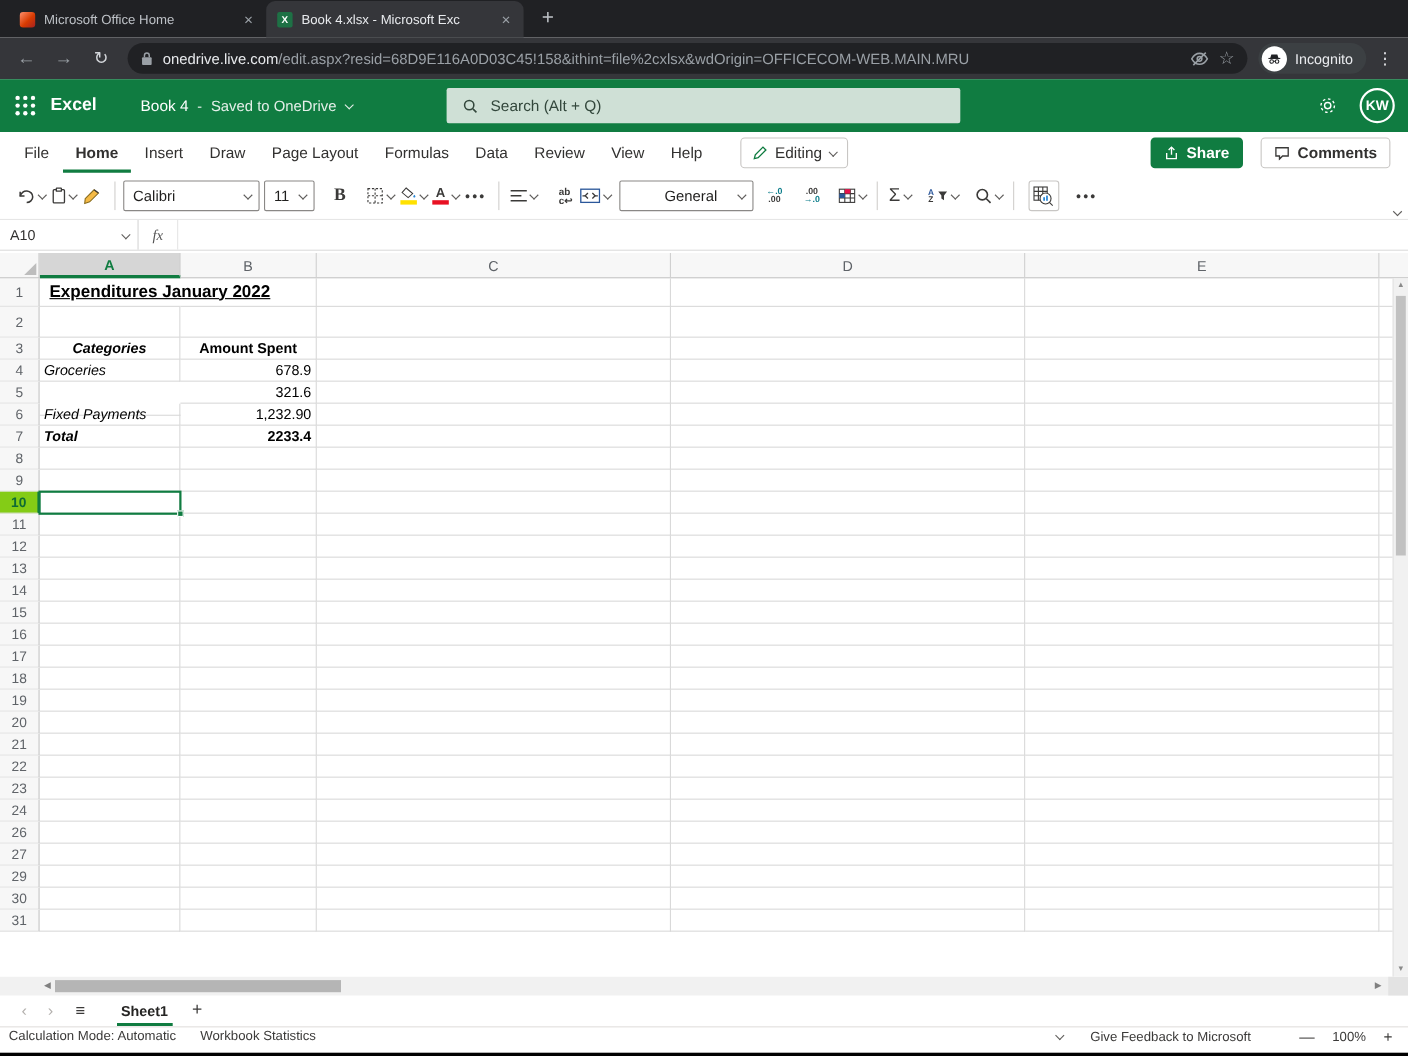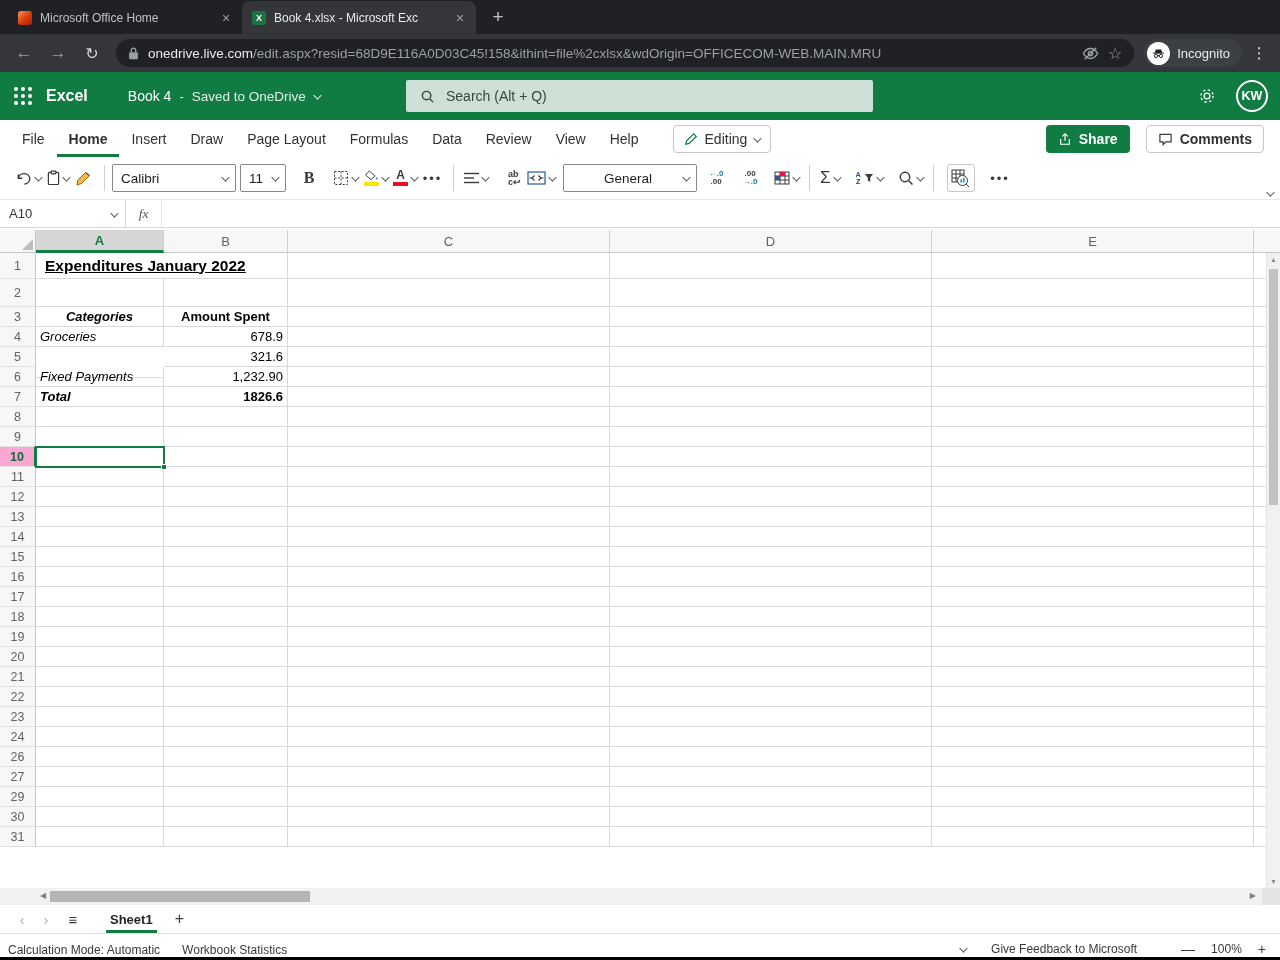--- a/index.html
+++ b/index.html
@@ -50,21 +50,21 @@
   .rib-spacer{ flex:1; }
   .share-btn{ height:28px; background:#107c41; color:#fff; border-radius:4px; display:flex; align-items:center; gap:7px; padding:0 12px; font-size:14px; font-weight:bold; margin-right:16px; }
   .comments-btn{ height:28px; background:#fff; border:1px solid #c8c6c4; border-radius:4px; display:flex; align-items:center; gap:7px; padding:0 11px; font-size:14px; font-weight:bold; color:#323130; }
 
   
   .ftoolbar{ height:42px; display:flex; align-items:center; padding:0 12px; color:#3b3a39; position:relative; }
   .ti{ height:30px; min-width:26px; display:flex; align-items:center; justify-content:center; gap:3px; border-radius:2px; padding:0 3px; }
   .tdiv{ width:1px; height:26px; background:#d1cfcd; margin:0 7px; flex:none; }
   .cv{ display:inline-block; width:5.5px; height:5.5px; border-right:1.3px solid #605e5c; border-bottom:1.3px solid #605e5c; transform:rotate(45deg) translateY(-1px); } .cv.g{ border-color:#e4efe9; }
   .combo{ height:28px; border:1px solid #8a8886; border-radius:2px; display:flex; align-items:center; justify-content:space-between; padding:0 8px; font-size:13.5px; color:#201f1e; background:#fff; }
-  .combo.font{ width:124px; margin-right:4px; } .combo.size{ width:46px; } .combo.numfmt{ width:134px; margin:0 6px;padding-left:40px; }
+  .combo.font{ width:124px; margin-right:4px; } .combo.size{ width:46px; } .combo.numfmt{ width:122px; margin:0 6px;padding-left:40px; }
   .bold-b{ font-size:16px; font-weight:bold; font-family:"Liberation Serif",serif; }
   .stack{ display:flex; flex-direction:column; align-items:center; }
   .cbar{ width:15px; height:4px; margin-top:1px; }
   .decstack{ font-size:8px; line-height:8px; color:#3b3a39; text-align:center; font-weight:bold; }
   .dots3{ font-size:13px; letter-spacing:2px; color:#3b3a39; }
   .sigma{ font-size:17px; }
   .azbox{ font-size:7.5px; line-height:7px; font-weight:bold; color:#3b3a39; text-align:center; }
   .analyze-box{ width:28px; height:28px; border:1px solid #c8c6c4; border-radius:3px; display:flex; align-items:center; justify-content:center; margin:0 6px; }
   .rib-collapse{ position:absolute; right:8px; bottom:4px; }
 
@@ -78,21 +78,21 @@
   
   .grid{ position:relative; height:658px; background:#fff; overflow:hidden; }
   .ghead{ display:flex; height:23px; background:#f7f7f7; }
   .gcorner{ width:36px; flex:none; border-right:1px solid #c6c6c6; border-bottom:1px solid #c6c6c6; background:#f7f7f7; position:relative; }
   .gcorner:after{ content:""; position:absolute; right:2px; bottom:2px; border-bottom:11px solid #bdbdbd; border-left:11px solid transparent; }
   .gh{ flex:none; display:flex; align-items:center; justify-content:center; font-size:13px; color:#5f6368; border-right:1px solid #d0d0d0; border-bottom:1px solid #c6c6c6; }
   .gh.fill{ flex:1; border-right:none; }
   .gh.sel{ background:#d6d6d6; color:#107c41; font-weight:bold; border-bottom:3px solid #107c41; }
   .grow{ display:flex; }
   .grh{ width:36px; flex:none; background:#f7f7f7; border-right:1px solid #c6c6c6; border-bottom:1px solid #e0e0e0; display:flex; align-items:center; justify-content:center; font-size:12.5px; color:#5f6368; }
-  .grh.sel{ background:#f9a8d4; color:#0e6b34; font-weight:bold; border-right:2px solid #107c41; }
+  .grh.sel{ background:#84cc16; color:#0e6b34; font-weight:bold; border-right:2px solid #107c41; }
   .gcell{ flex:none; border-right:1px solid #d9d9d9; border-bottom:1px solid #d9d9d9; font-size:13px; color:#000; padding:0 4px; display:flex; align-items:center; white-space:nowrap; overflow:hidden; }
   .gcell.fill{ flex:1; border-right:none; }
   .c-title{ font-weight:bold; text-decoration:underline; font-size:15.5px; overflow:visible; border-right:none !important; z-index:2; padding-left:9px; }
   .c-center{ justify-content:center; } .c-bold{ font-weight:bold; }
   .c-italic{ font-style:italic; } .c-num{ justify-content:flex-end; }
   .selbox{ position:absolute; border:2px solid #107c41; z-index:3; }
   .selhandle{ position:absolute; right:-4px; bottom:-4px; width:6px; height:6px; background:#107c41; border:1px solid #fff; }
   .vscroll{ position:absolute; top:23px; right:0; bottom:0; width:14px; background:#f1f1f1; border-left:1px solid #e3e3e3; z-index:4; }
   .vthumb{ position:absolute; left:2px; width:9px; top:16px; height:236px; background:#c1c1c1; }
   .varr{ position:absolute; left:0; width:100%; text-align:center; font-size:7px; color:#8a8a8a; }
@@ -105,21 +105,21 @@
 
   
   .sheetbar{ height:28px; background:#fff; display:flex; align-items:center; padding-left:10px; font-size:13px; color:#3b3a39; }
   .snav{ color:#b3b0ad; font-size:15px; width:24px; text-align:center; }
   .sall{ color:#3b3a39; font-size:15px; width:30px; text-align:center; margin-right:8px; }
   .sheettab{ height:100%; display:flex; align-items:center; padding:0 4px; margin:0 10px; font-weight:bold; color:#252423; }
   .sheettab.active{ box-shadow:inset 0 -3px 0 #107c41; }
   .addsheet{ font-size:16px; color:#3b3a39; margin-left:8px; }
 
   
-  .statusbar{ height:24px; border-top:1px solid #e1dfdd; display:flex; align-items:flex-end; font-size:12px; color:#3b3a39; padding:0 14px 0 8px; background:#fff; }
+  .statusbar{ height:24px; border-top:1px solid #e1dfdd; display:flex; align-items:flex-start; font-size:12px; color:#3b3a39; padding:0 14px 0 8px; background:#fff; }
   .st-item{ margin-right:22px; }
   .sb-right{ margin-left:auto; display:flex; align-items:center; gap:26px; }
   .zoomgrp{ display:flex; align-items:center; gap:16px; margin-left:18px; }
   .zbtn{ font-size:14px; color:#3b3a39; }
   .bottom-edge{ height:3px; background:#000; }
   svg{ display:block; }
 </style>
 </head>
 <body>
 
@@ -469,21 +469,21 @@
         <div class="gcell c-italic" style="width: 128px;">Fixed Payments</div>
         <div class="gcell c-num" style="width: 124px;">1,232.90</div>
         <div class="gcell" style="width: 322px;"></div>
         <div class="gcell" style="width: 322px;"></div>
         <div class="gcell" style="width: 322px;"></div>
         <div class="gcell fill"></div>
       </div>
       <div class="grow" style="height: 20px;">
         <div class="grh">7</div>
         <div class="gcell c-bold c-italic" style="width: 128px;">Total</div>
-        <div class="gcell c-num c-bold" style="width: 124px;">1826.6</div>
+        <div class="gcell c-num c-bold" style="width: 124px;">2233.4</div>
         <div class="gcell" style="width: 322px;"></div>
         <div class="gcell" style="width: 322px;"></div>
         <div class="gcell" style="width: 322px;"></div>
         <div class="gcell fill"></div>
       </div>
       <div class="grow" style="height: 20px;">
         <div class="grh">8</div>
         <div class="gcell" style="width: 128px;"></div>
         <div class="gcell" style="width: 124px;"></div>
         <div class="gcell" style="width: 322px;"></div>

